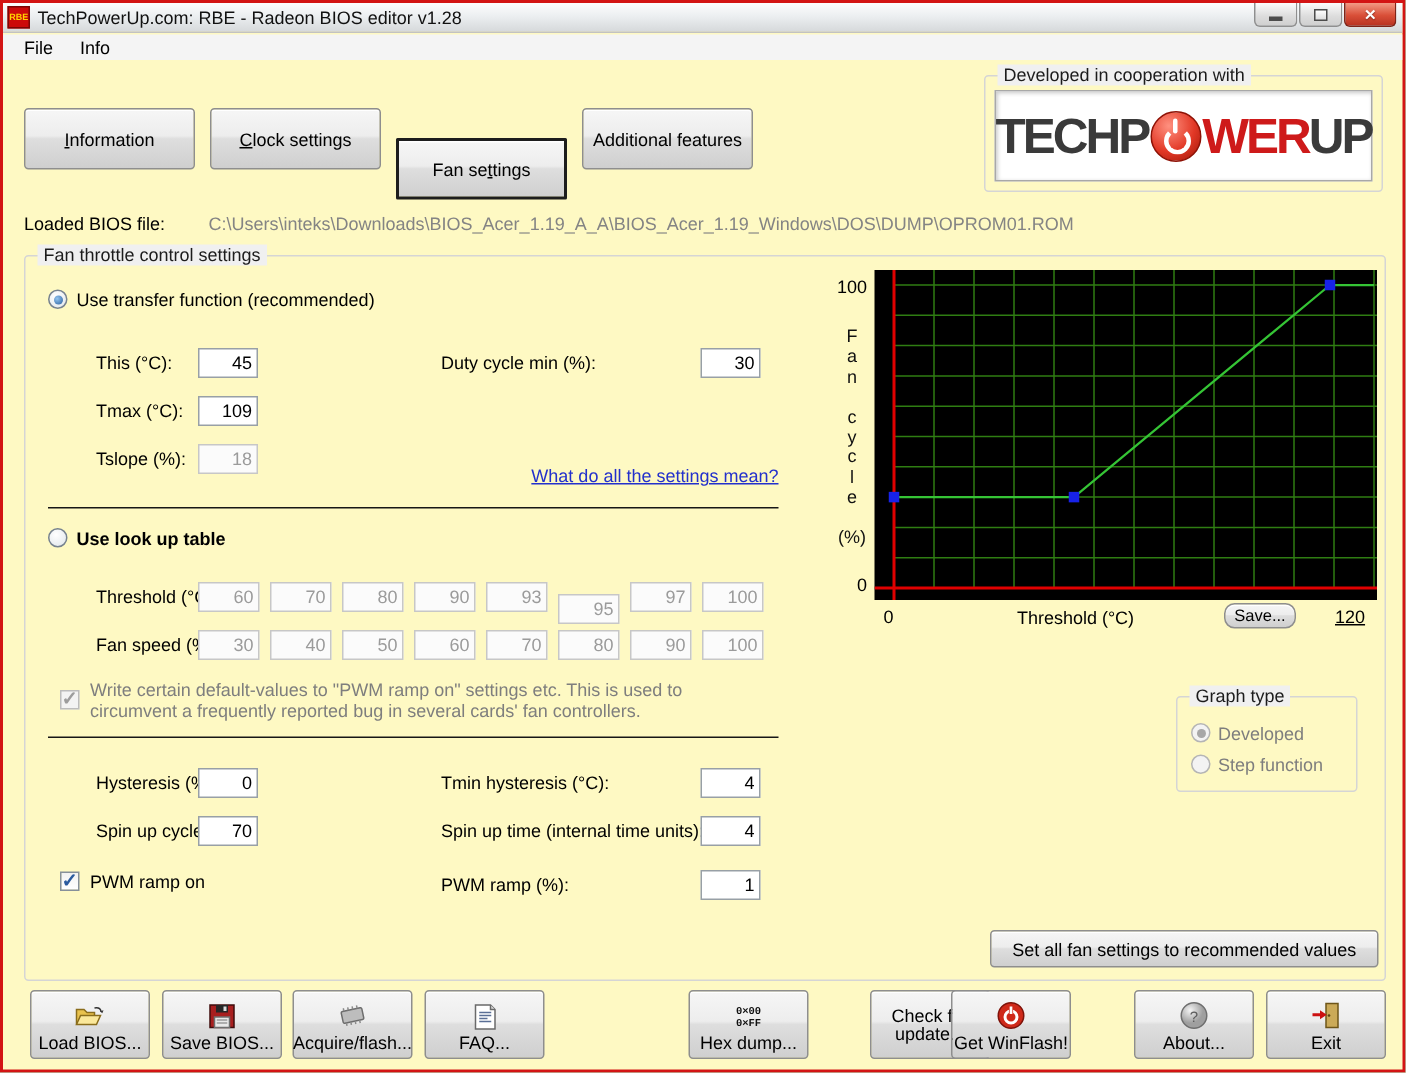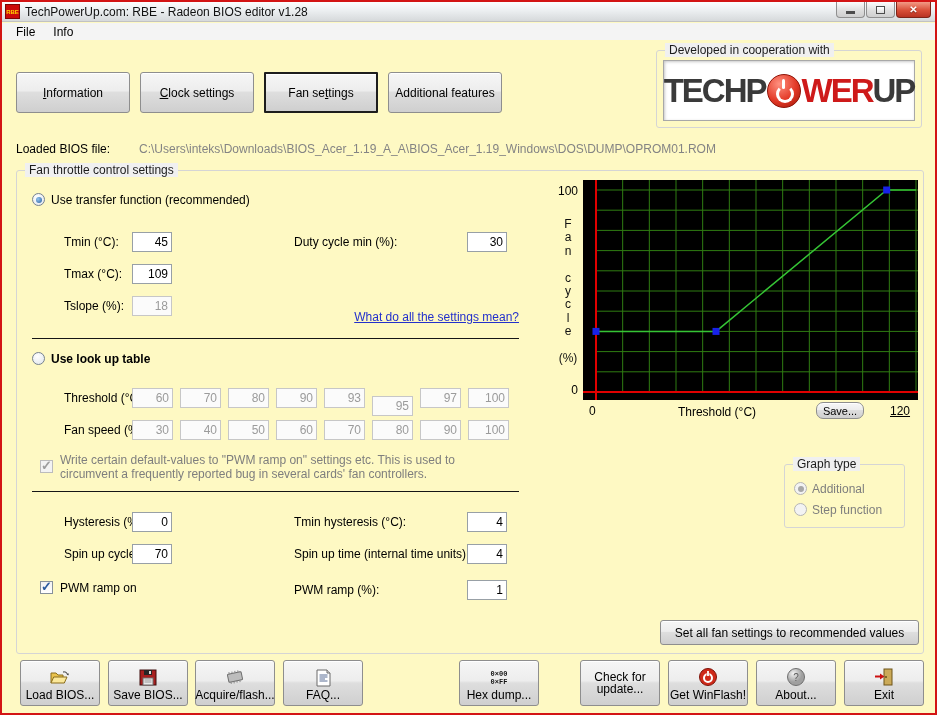--- a/index.html
+++ b/index.html
@@ -24,21 +24,21 @@
   .gl-max{width:9px;height:8px;border:1px solid #4c4c4c;background:linear-gradient(#fff,#ddd);}
   
   .menubar{position:absolute;top:21px;left:0;right:0;height:17px;background:#f4f4f4;
     display:flex;align-items:center;padding-left:5px;}
   .menuitem{padding:1px 9px;}
   
   .btn{border:1px solid #8e8e8e;border-radius:3px;
     background:linear-gradient(#f6f6f6,#ededed 45%,#dedede 50%,#cfcfcf);
     box-shadow:inset 0 1px 0 #fff;display:flex;align-items:center;justify-content:center;cursor:default;}
   .tabbtn{top:70px;width:114px;height:41px;font-size:12px;}
-  .tab-active{border:2px solid #1d1d1d;border-radius:1px;}
+  .tab-active{border:2px solid #1d1d1d;border-radius:1px;margin-top:20px;}
   .u{text-decoration:underline;}
   
   .grp{border:1px solid #d5d5d5;border-radius:3px;}
   .grplabel{position:absolute;top:-8px;left:8px;background:#f0f0f0;padding:0 4px;color:#1c1c1c;}
   
   .logopanel{position:absolute;left:6px;top:9px;right:6px;bottom:6px;background:#fff;
     border:1px solid #a8a8a8;box-shadow:inset 1px 1px 3px rgba(0,0,0,.22);
     display:flex;align-items:center;justify-content:center;}
   .logotext{font-weight:bold;font-size:33px;letter-spacing:-2px;display:flex;align-items:center;line-height:1;}
   .lg-dark{color:#3a3a3a;} .lg-red{color:#ce1a1a;}
@@ -129,21 +129,21 @@
   <div class="lbl" style="left:14px;top:140px;">Loaded BIOS file:</div>
   <div class="lbl" style="left:137px;top:140px;color:#848484;">C:\Users\inteks\Downloads\BIOS_Acer_1.19_A_A\BIOS_Acer_1.19_Windows\DOS\DUMP\OPROM01.ROM</div>
 
   <div class="grp abs" style="left:14px;top:168px;width:908px;height:484px;">
     <span class="grplabel">Fan throttle control settings</span>
   </div>
 
   <span class="radio sel abs" style="left:30px;top:191px;"></span>
   <div class="lbl" style="left:49px;top:191px;">Use transfer function (recommended)</div>
 
-  <div class="lbl" style="left:62px;top:233px;">Tmin (°C):</div>
+  <div class="lbl" style="left:62px;top:233px;">This (°C):</div>
   <input class="fld" style="left: 130px; top: 230px;" value="45">
   <div class="lbl" style="left:292px;top:233px;">Duty cycle min (%):</div>
   <input class="fld" style="left: 465px; top: 230px;" value="30">
 
   <div class="lbl" style="left:62px;top:265px;">Tmax (°C):</div>
   <input class="fld" style="left: 130px; top: 262px;" value="109">
 
   <div class="lbl" style="left:62px;top:297px;">Tslope (%):</div>
   <input class="fld dis" style="left: 130px; top: 294px;" disabled="" value="18">
 
@@ -242,21 +242,21 @@
 
   <div class="lbl" style="left:587px;top:402px;">0</div>
   <div class="lbl" style="left:640px;top:403px;width:150px;text-align:center;">Threshold (°C)</div>
   <div class="btn savebtn abs">Save...</div>
   <div class="lbl" style="left:888px;top:402px;text-decoration:underline;">120</div>
 
   <div class="grp abs" style="left:782px;top:462px;width:121px;height:64px;">
     <span class="grplabel">Graph type</span>
   </div>
   <span class="radio sel dis abs" style="left:792px;top:480px;"></span>
-  <div class="lbl dis-t" style="left:810px;top:480px;">Additional</div>
+  <div class="lbl dis-t" style="left:810px;top:480px;">Developed</div>
   <span class="radio dis abs" style="left:792px;top:501px;"></span>
   <div class="lbl dis-t" style="left:810px;top:501px;">Step function</div>
 
   <div class="btn abs" style="left:658px;top:618px;width:259px;height:25px;">Set all fan settings to recommended values</div>
 
   <div class="btn tbtn abs" style="left:18px;">
     <span class="ic">
       <svg width="22" height="18">
           <path d="M2 15V5h5l2 2h5v2" fill="#e9c24d" stroke="#8a6d1c"></path>
           <path d="M2 15l2.7-6H18l-2.7 6z" fill="#fbe89a" stroke="#8a6d1c"></path>
@@ -304,21 +304,21 @@
       <svg width="26" height="18">
           <text x="13" y="8" font-size="7" font-weight="bold" fill="#111" text-anchor="middle" font-family="Liberation Mono, monospace">0×00</text>
           <text x="13" y="16" font-size="7" font-weight="bold" fill="#111" text-anchor="middle" font-family="Liberation Mono, monospace">0×FF</text>
         </svg>
     </span>
     <span>Hex dump...</span>
   </div>
   <div class="btn tbtn abs" style="left:578px;justify-content:center;padding-bottom:0;">
     <span style="width:64px;white-space:normal;">Check for update...</span>
   </div>
-  <div class="btn tbtn abs" style="left:666px;">
+  <div class="btn tbtn abs" style="left:632px;">
     <span class="ic">
       <svg width="20" height="20">
           <circle cx="10" cy="10" r="8.5" fill="#cf2a1a" stroke="#7e130a"></circle>
           <circle cx="10" cy="11" r="4" fill="none" stroke="#fff" stroke-width="2"></circle>
           <rect x="8.6" y="3.5" width="2.8" height="5" fill="#cf2a1a"></rect>
           <rect x="9.1" y="4" width="1.8" height="5" fill="#fff"></rect>
         </svg>
     </span>
     <span>Get WinFlash!</span>
   </div>

